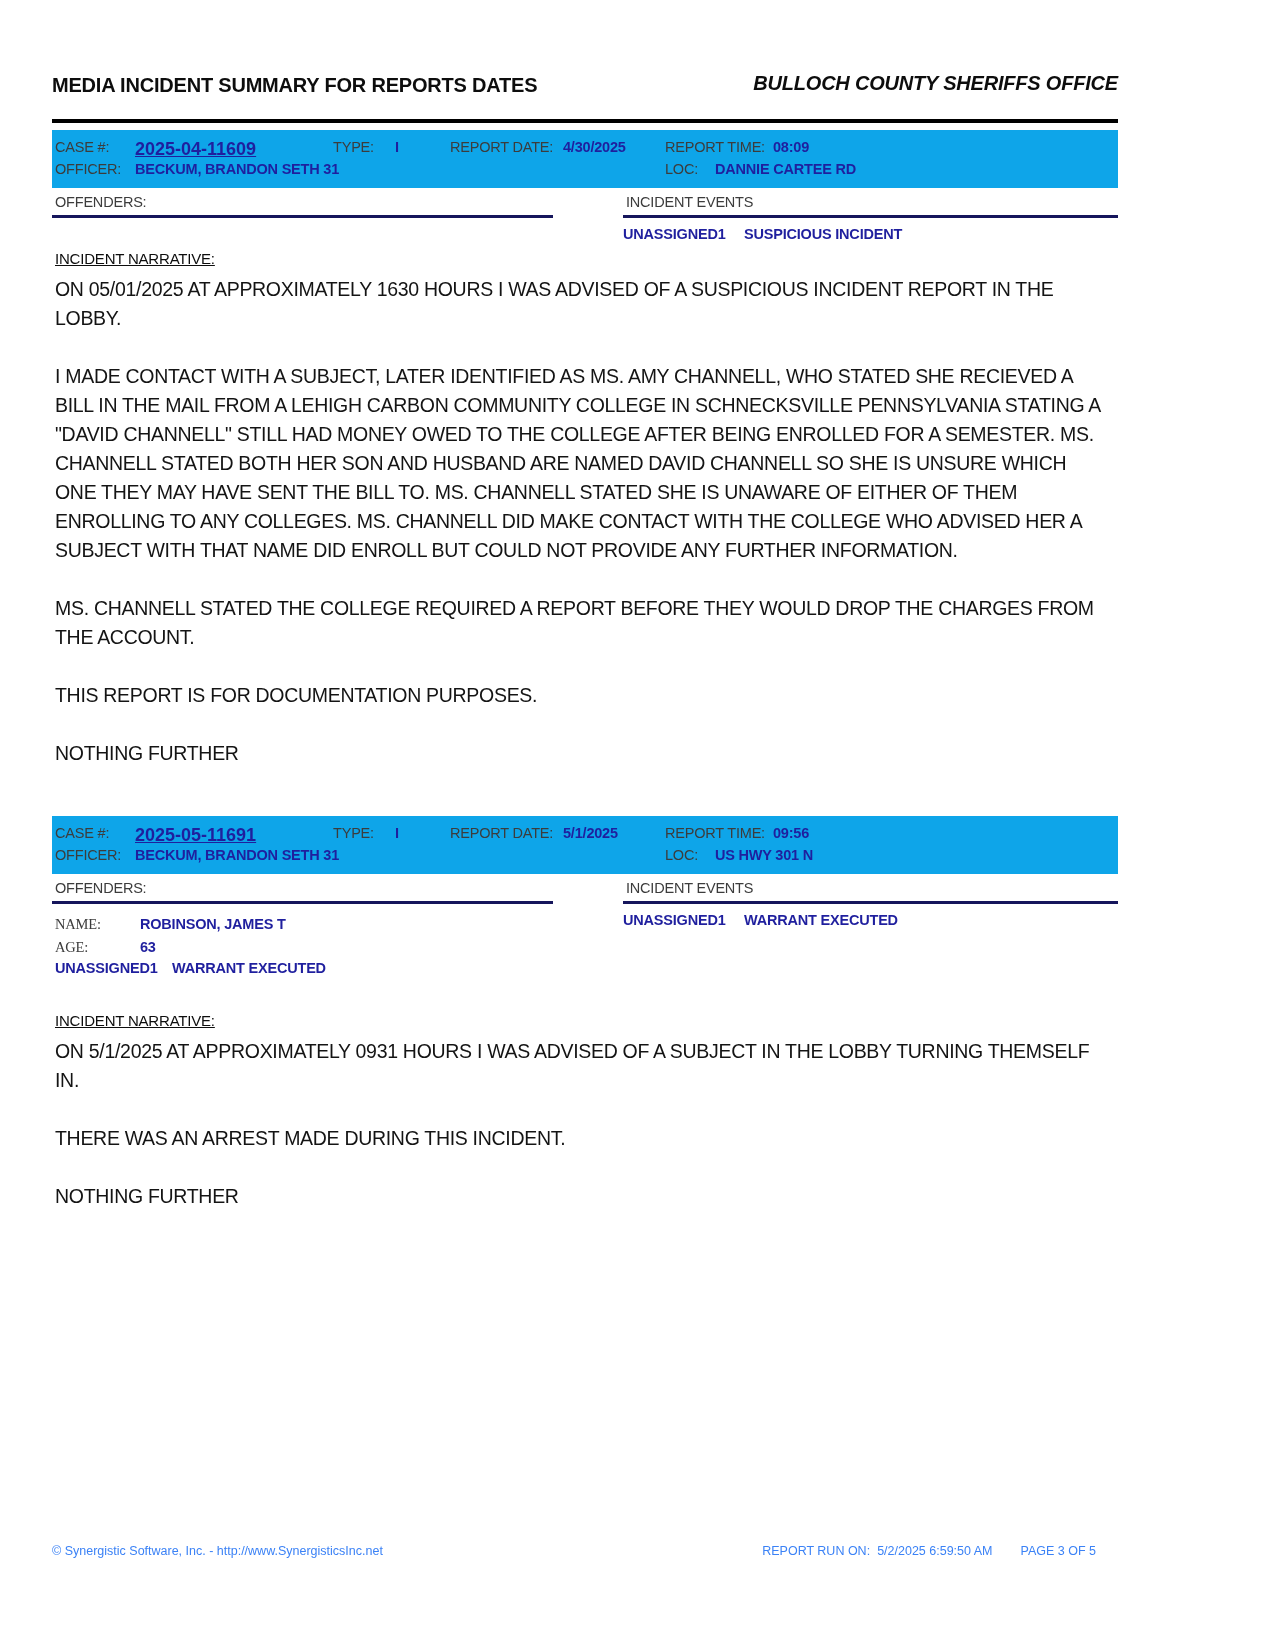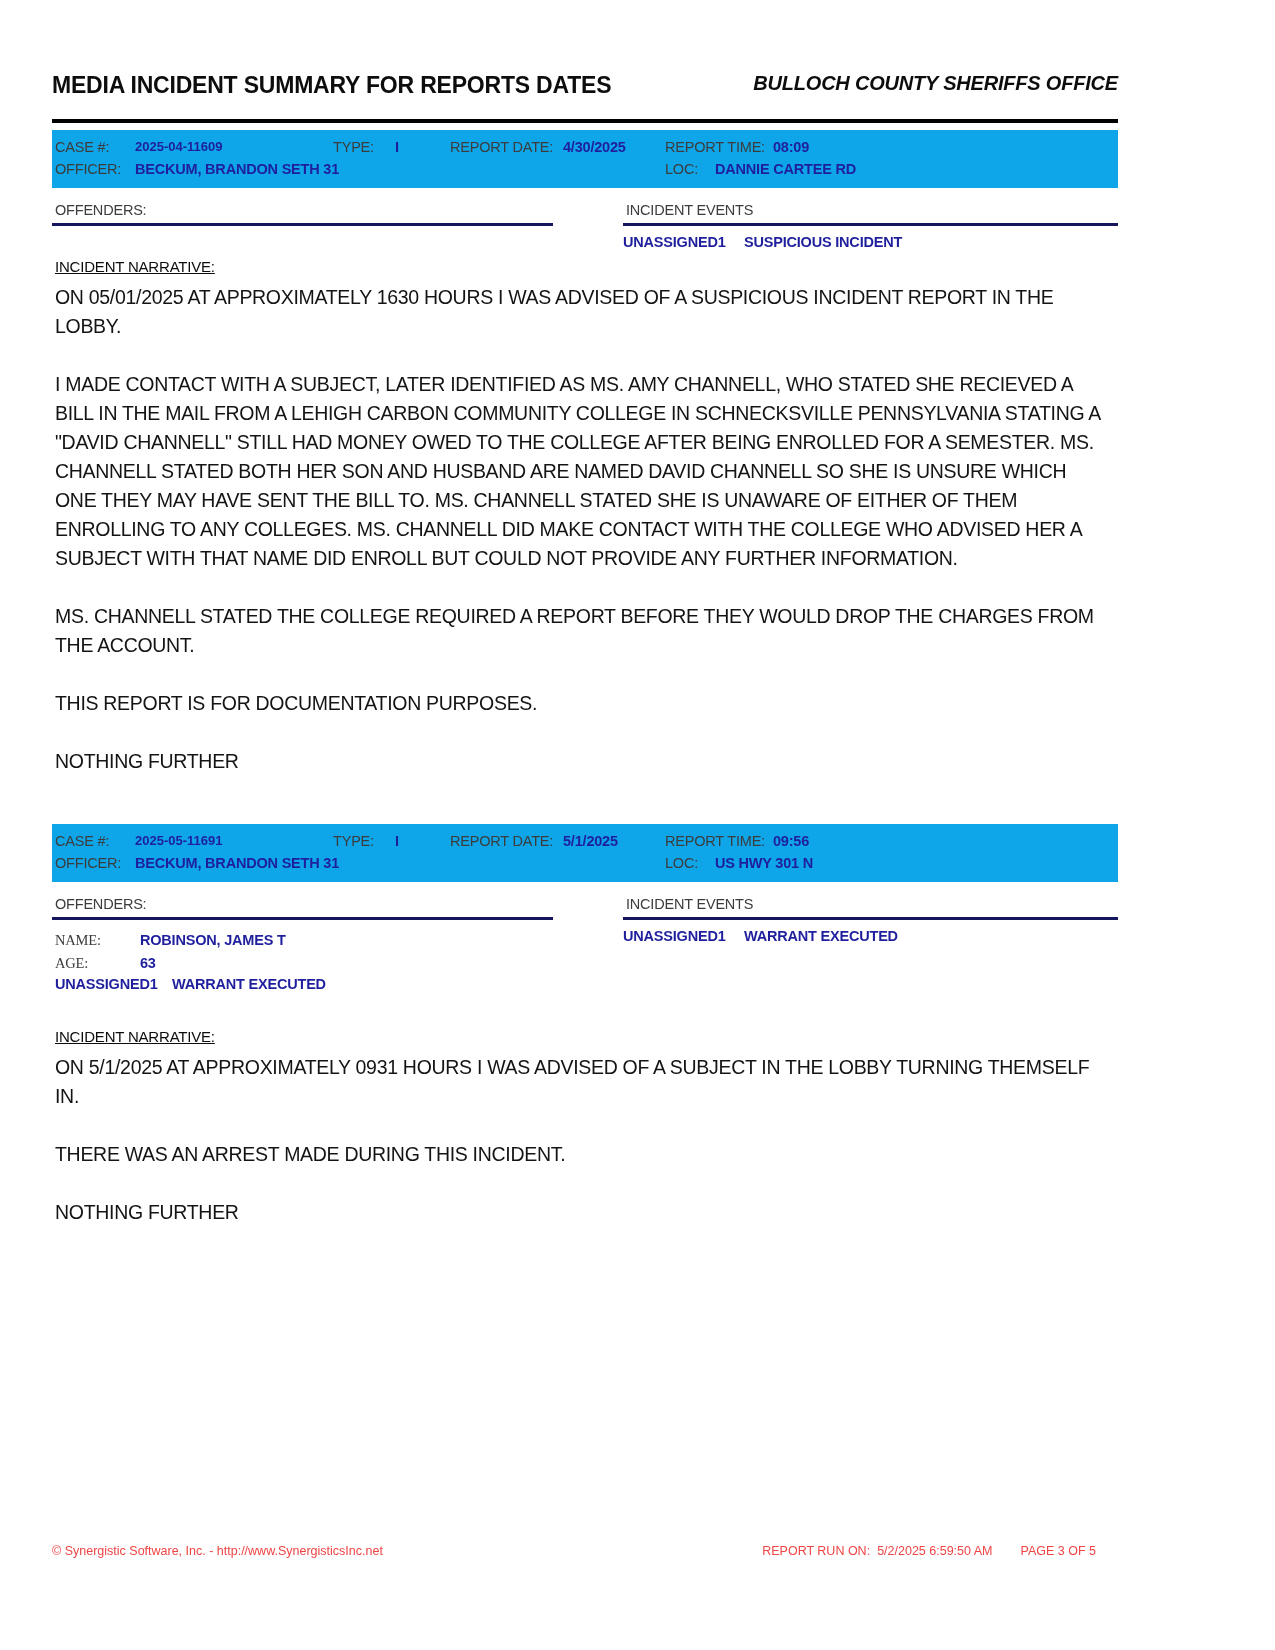--- a/index.html
+++ b/index.html
@@ -7,39 +7,39 @@
   body {
     background:#ffffff;
     font-family:"Liberation Sans", sans-serif;
     position:relative;
     overflow:hidden;
   }
   .page { position:absolute; inset:0; padding:72px 157px 0 52px; }
 
   
   .hdr { display:flex; justify-content:space-between; align-items:flex-start; }
-  .hdr-title { font-size:23px; font-weight:bold; line-height:27px; letter-spacing:-0.2px; color:#0d0d0d; }
+  .hdr-title { font-size:20px; font-weight:bold; line-height:27px; letter-spacing:-0.2px; color:#0d0d0d; }
   .hdr-agency { font-size:20px; font-weight:bold; letter-spacing:-0.2px; color:#0d0d0d; white-space:nowrap;font-style:italic; }
   .hdr-rule { height:4px; background:#000; margin-top:20px; }
 
   
   .band { background:#0ea5e9; margin-top:7px; padding:7px 0 7px; }
   .band .row { position:relative; height:22px; }
   .lbl { color:#3c3c3c; font-size:14.5px; letter-spacing:-0.2px; }
   .val { color:#1f1f9e; font-size:14.5px; font-weight:bold; letter-spacing:-0.2px; }
   .band .row > span, .band .row > a { position:absolute; top:2px; white-space:nowrap; }
-  .case-link { color:#1f1f9e; font-size:13px; font-weight:bold; cursor:pointer; }
+  .case-link { color:#1f1f9e; font-size:18px; font-weight:bold; text-decoration:underline; cursor:pointer; }
   .c-l1 { left:3px; }   .c-v1 { left:83px; }
   .c-ty { left:281px; } .c-tyv { left:343px; }
   .c-rd { left:398px; } .c-rdv { left:511px; }
   .c-rt { left:613px; } .c-rtv { left:721px; }
   .c-loc { left:613px; } .c-locv { left:663px; }
 
   
-  .cols { position:relative; margin-top:12px; }
+  .cols { position:relative; margin-top:4px; }
   .col-left  { width:501px; }
   .col-right { position:absolute; left:571px; top:0; right:0; }
   .colhead { font-size:14.5px; color:#3c3c3c; letter-spacing:-0.2px; padding:2px 0 5px 3px; border-bottom:3px solid #16165c; }
   .eventrow { position:relative; height:22px; margin-top:8px; }
   .eventrow .code { position:absolute; left:0; top:0; }
   .eventrow .desc { position:absolute; left:121px; top:0; }
   .kvrow { position:relative; height:23px; }
   .kvrow .lbl { position:absolute; left:3px; top:4px;font-family:Liberation Serif, serif; }
   .kvrow .val { position:absolute; left:88px; top:4px; }
   .kvrow.first { margin-top:8px; }
@@ -51,21 +51,21 @@
 
   
   .narr { margin-top:32px; }
   .narr-head { display:inline-block; font-size:15px; font-weight:normal; letter-spacing:-0.2px; color:#0d0d0d; text-decoration:underline; margin-left:3px; }
   .narr p { font-size:19.5px; line-height:29px; letter-spacing:-0.3px; color:#141414; max-width:1050px; margin-top:29px; margin-left:3px; }
   .narr p.firstp { margin-top:7px; }
 
   .case2 { margin-top:48px; }
 
   
-  .foot { position:absolute; left:52px; right:157px; top:1544px; display:flex; justify-content:space-between; font-size:12.5px; color:#ef4444; }
+  .foot { position:absolute; left:52px; right:157px; top:1544px; display:flex; justify-content:space-between; font-size:12.5px; color:#3b82f6; }
   .foot-right { display:flex; margin-right:22px; }
   .foot-right .runlbl { margin-right:7px; }
   .foot-right .runval { margin-right:28px; }
 </style>
 </head>
 <body>
 
 <div class="page">
 
   <div class="hdr">

